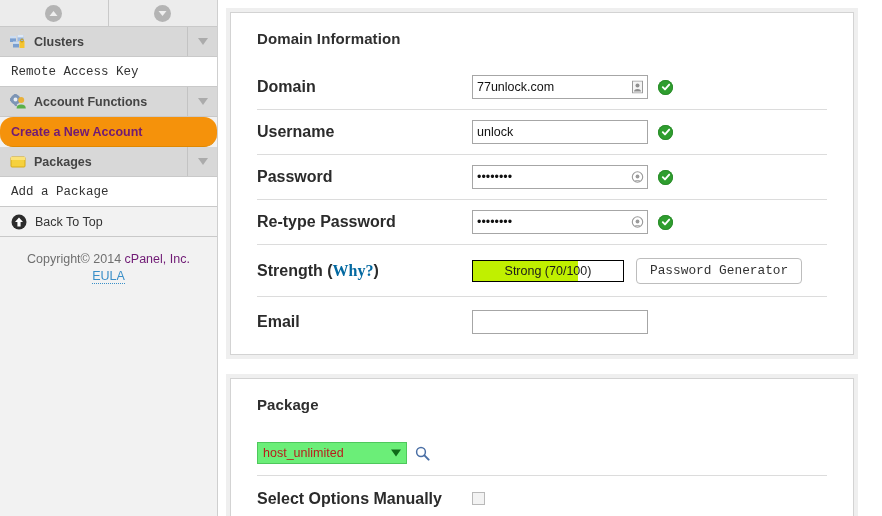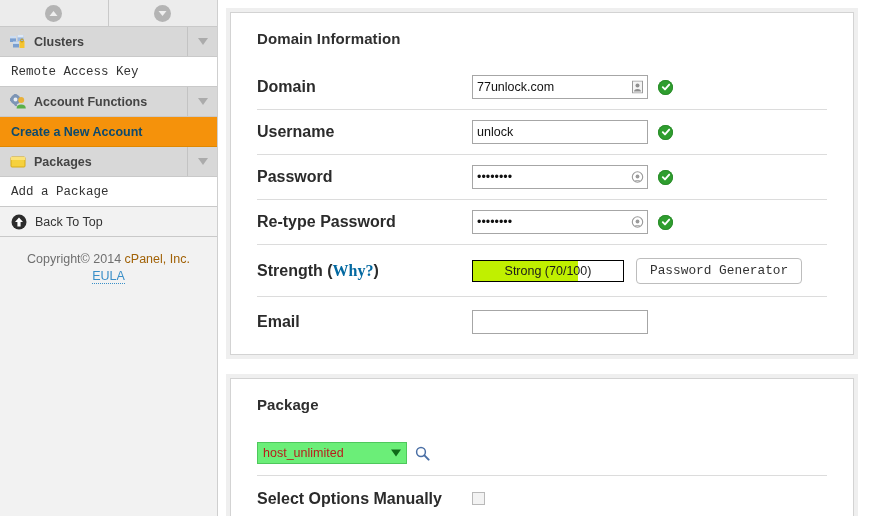--- a/index.html
+++ b/index.html
@@ -53,24 +53,25 @@
     font-weight: bold;
   }
   .nav-row.sub {
     background: #ffffff;
     color: #333333;
     padding-left: 11px;
     font-family: Liberation Mono, monospace;
   }
   .nav-row.active {
     background: #f5920b;
-    color: #0c4a6e;
+    color: #701a75;
     font-weight: bold;
     padding-left: 11px;
     border-bottom: 1px solid #e08800;
+    border-radius: 13px;
   }
   .nav-row.backtotop {
     background: #f2f2f2;
     color: #333333;
     padding-left: 1px;
   }
   .nav-icon {
     width: 18px; height: 16px; margin-left: 9px; margin-right: 7px;
     flex: 0 0 auto;
     display: flex; align-items: center; justify-content: center;
@@ -88,21 +89,21 @@
     border-right: 5px solid transparent;
     border-top: 7px solid #ababab;
   }
   .copyright {
     margin-top: 14px;
     text-align: center;
     font-size: 12.5px;
     color: #6f6f6f;
     line-height: 17px;
   }
-  .copyright .cp-link { color: #a16207; }
+  .copyright .cp-link { color: #701a75; }
   .eula {
     color: #3a8fc8;
     text-decoration: none;
     border-bottom: 1px dotted #3a8fc8;
   }
 
   
   #content {
     position: absolute; left: 218px; top: 0;
     width: 664px; height: 516px;

